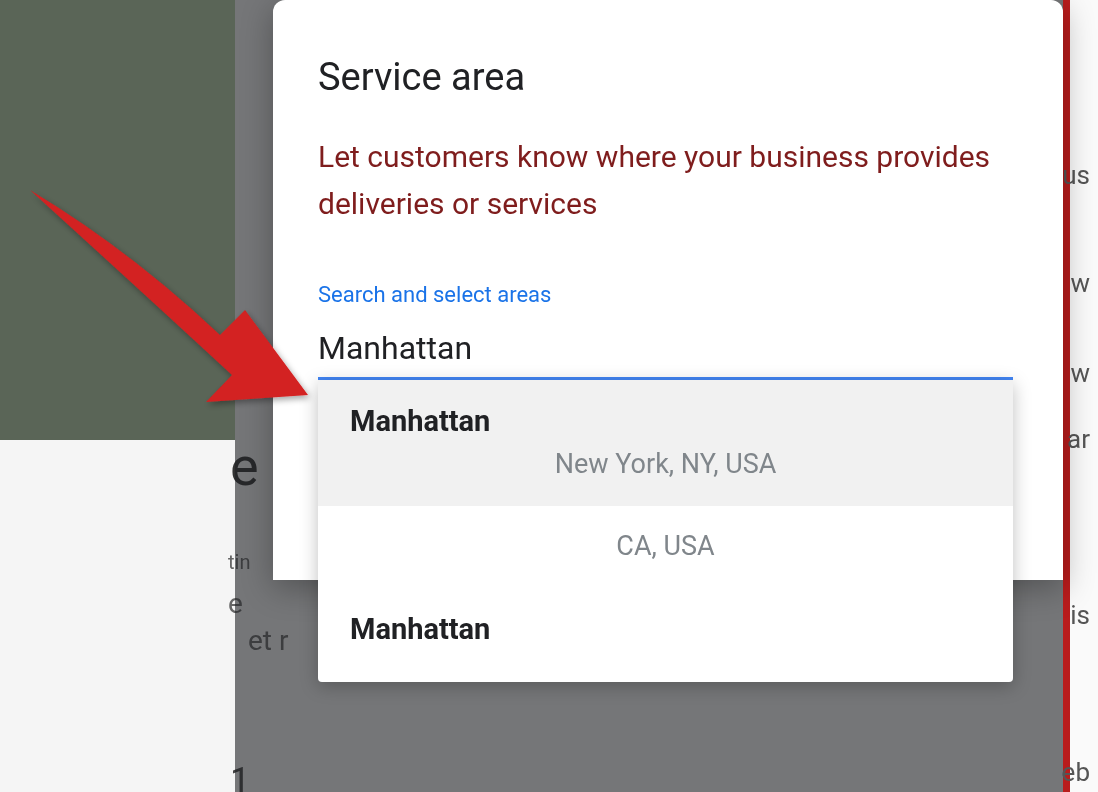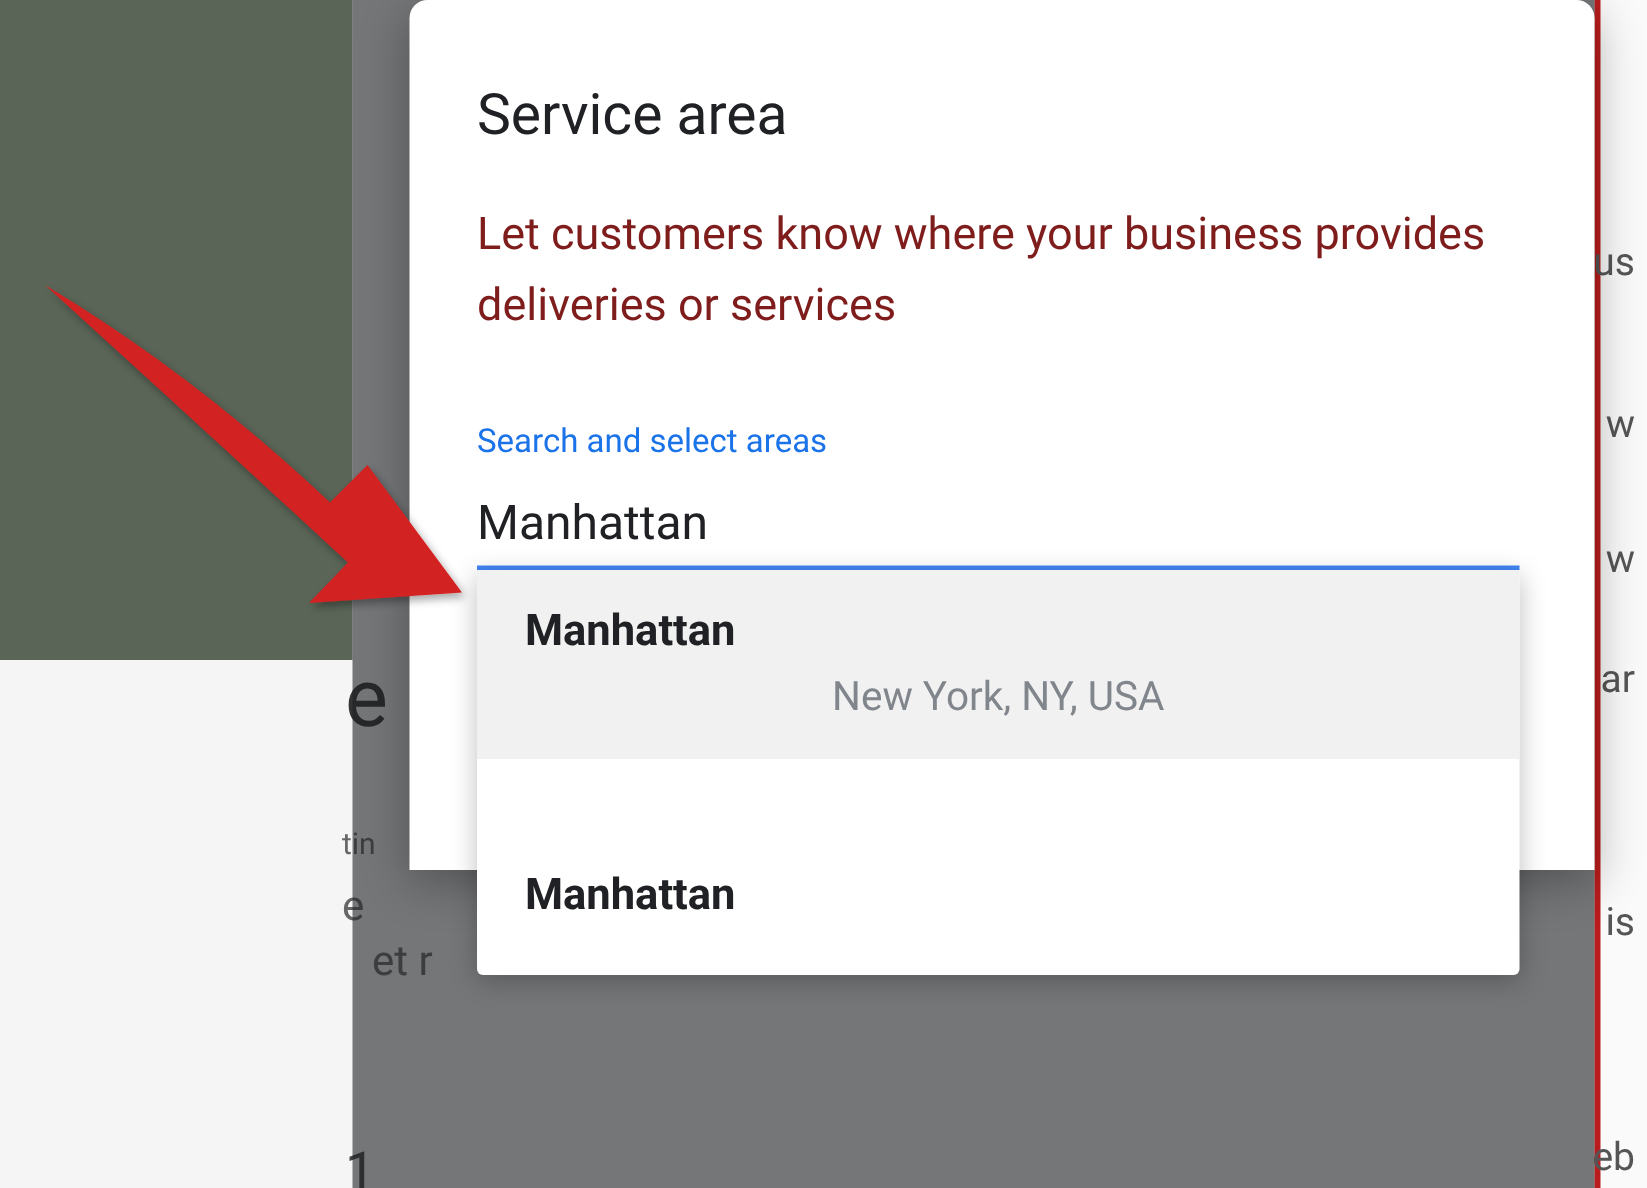--- a/index.html
+++ b/index.html
@@ -73,21 +73,21 @@
       color: #444;
     }
     
     .bg-right-fragments {
       position: absolute;
       right: 0;
       top: 0;
       width: 35px;
       height: 100%;
       background: #fafafa;
-      border-left: 4px solid #b91c1c;
+      border-left: 7px solid #b91c1c;
     }
     
     .bg-right-text {
       position: absolute;
       right: 8px;
       font-size: 26px;
       color: #555;
     }
     
     .scrim {
@@ -192,41 +192,42 @@
   <span class="bg-e">e</span>
   <span class="bg-tin">tin</span>
   <span class="bg-e2">e</span>
   <span class="bg-et">et r</span>
   <span class="bg-1">1</span>
 
   <div class="bg-right-fragments">
     <span class="bg-right-text" style="top:160px">us</span>
     <span class="bg-right-text" style="top:268px">w</span>
     <span class="bg-right-text" style="top:358px">w</span>
-    <span class="bg-right-text" style="top:438px">ar</span>
+    <span class="bg-right-text" style="top:424px">ar</span>
     <span class="bg-right-text" style="top:600px">is</span>
     <span class="bg-right-text" style="top:757px">eb</span>
   </div>
 </div>
 
 <div class="scrim"></div>
 
 <div class="dialog">
   <h1 class="dialog-title">Service area</h1>
   <p class="dialog-description">Let customers know where your business provides deliveries or services</p>
   
   <label class="search-label">Search and select areas</label>
   <input class="search-input" type="text" value="Manhattan" style="">
   
   <div class="dropdown">
     <div class="dropdown-item highlighted">
       <div class="dropdown-item-title">Manhattan</div>
       <div class="dropdown-item-sub">New York, NY, USA</div>
     </div>
     <div class="dropdown-item">
+      <div class="dropdown-item-sub">CA, USA</div>
     </div>
     <div class="dropdown-item">
       <div class="dropdown-item-title">Manhattan</div>
     </div>
   </div>
 </div>
 
 <svg class="arrow-annotation" width="320" height="260" viewBox="0 0 320 260">
   <defs>
     <filter id="shadow" x="-20%" y="-20%" width="140%" height="140%">

